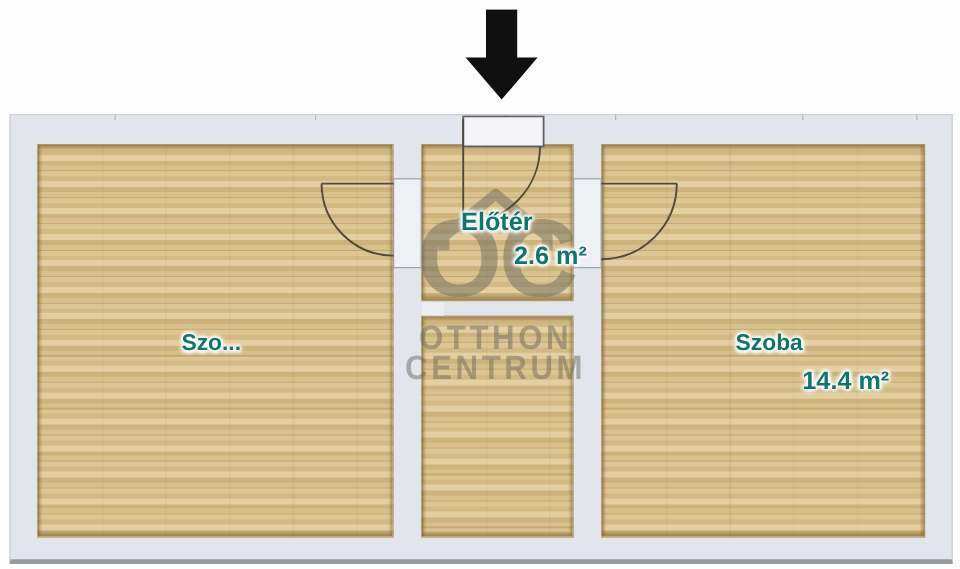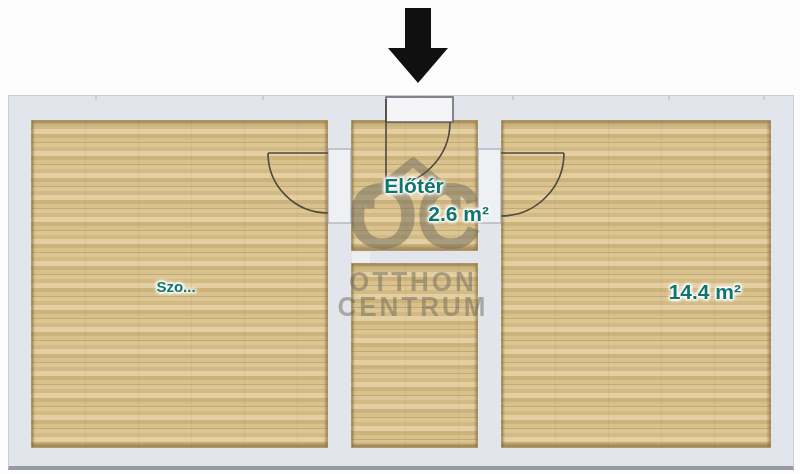--- a/index.html
+++ b/index.html
@@ -42,21 +42,21 @@
   .wm-line{position:absolute;left:318px;width:172px;text-align:center;
     font-size:26px;font-weight:700;letter-spacing:3px;line-height:26px;transform:scaleY(1.08);}
   #wm-line1{top:172px;} #wm-line2{top:197px;}
 
   
   #plan-svg{position:absolute;left:0;top:0;z-index:3;pointer-events:none;}
 
   
   .label{position:absolute;z-index:4;text-align:center;color:#0f766e;font-weight:700;
     text-shadow:0 0 3px #ffffff,0 0 4px #ffffff,0 0 6px #ffffff,1px 1px 3px #ffffff,-1px -1px 3px #ffffff,1px -1px 3px #ffffff,-1px 1px 3px #ffffff;}
-  .room-name{font-size:15px;line-height:26px;}
+  .room-name{font-size:19px;line-height:26px;}
   .room-area{font-size:21px;line-height:26px;margin-top:5px;text-align:right;}
   #label-left {left:67px; top:178px;width:200px;}
   #label-right{left:532px;top:178px;width:200px;}
   #label-entry{left:330px;top:77px; width:150px;}
   #label-entry .room-name{font-size:21px;}
   #label-entry .room-area{margin-top:2px;}
   #label-bath {left:312px;top:247px;width:186px;}
   #label-bath .room-name{font-size:21px;}
   #label-bath .room-area{margin-top:2px;}
 </style>
@@ -116,17 +116,18 @@
 
     <div id="label-entry" class="label">
       <div class="room-name">Előtér</div>
       <div class="room-area">2.6 m²</div>
     </div>
 
     <div id="label-bath" class="label">
     </div>
 
     <div id="label-right" class="label">
+      <div class="room-name">Szoba</div>
       <div class="room-area">14.4 m²</div>
     </div>
 
   </div>
 </div>
 
 </body></html>

